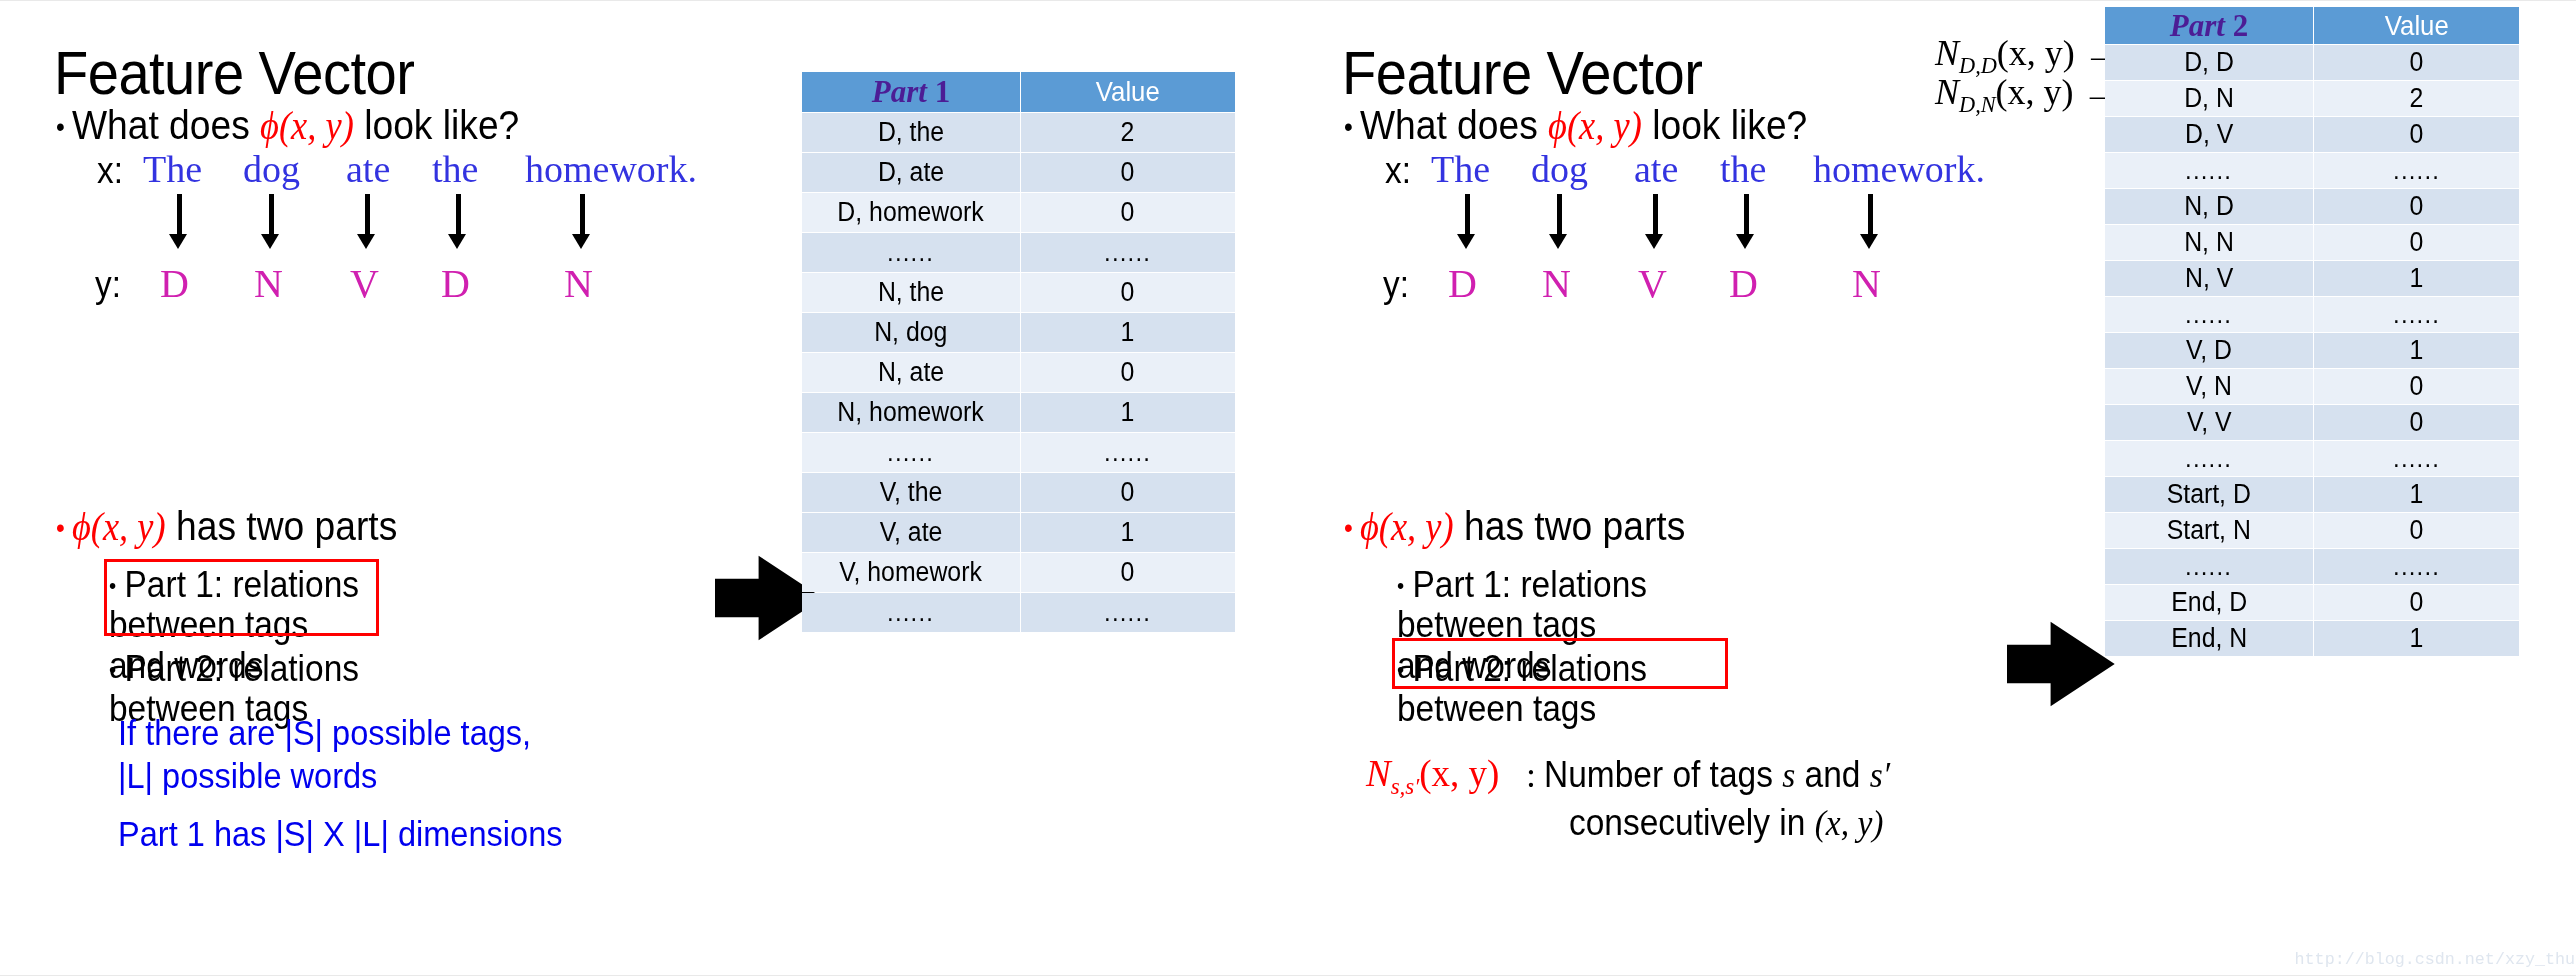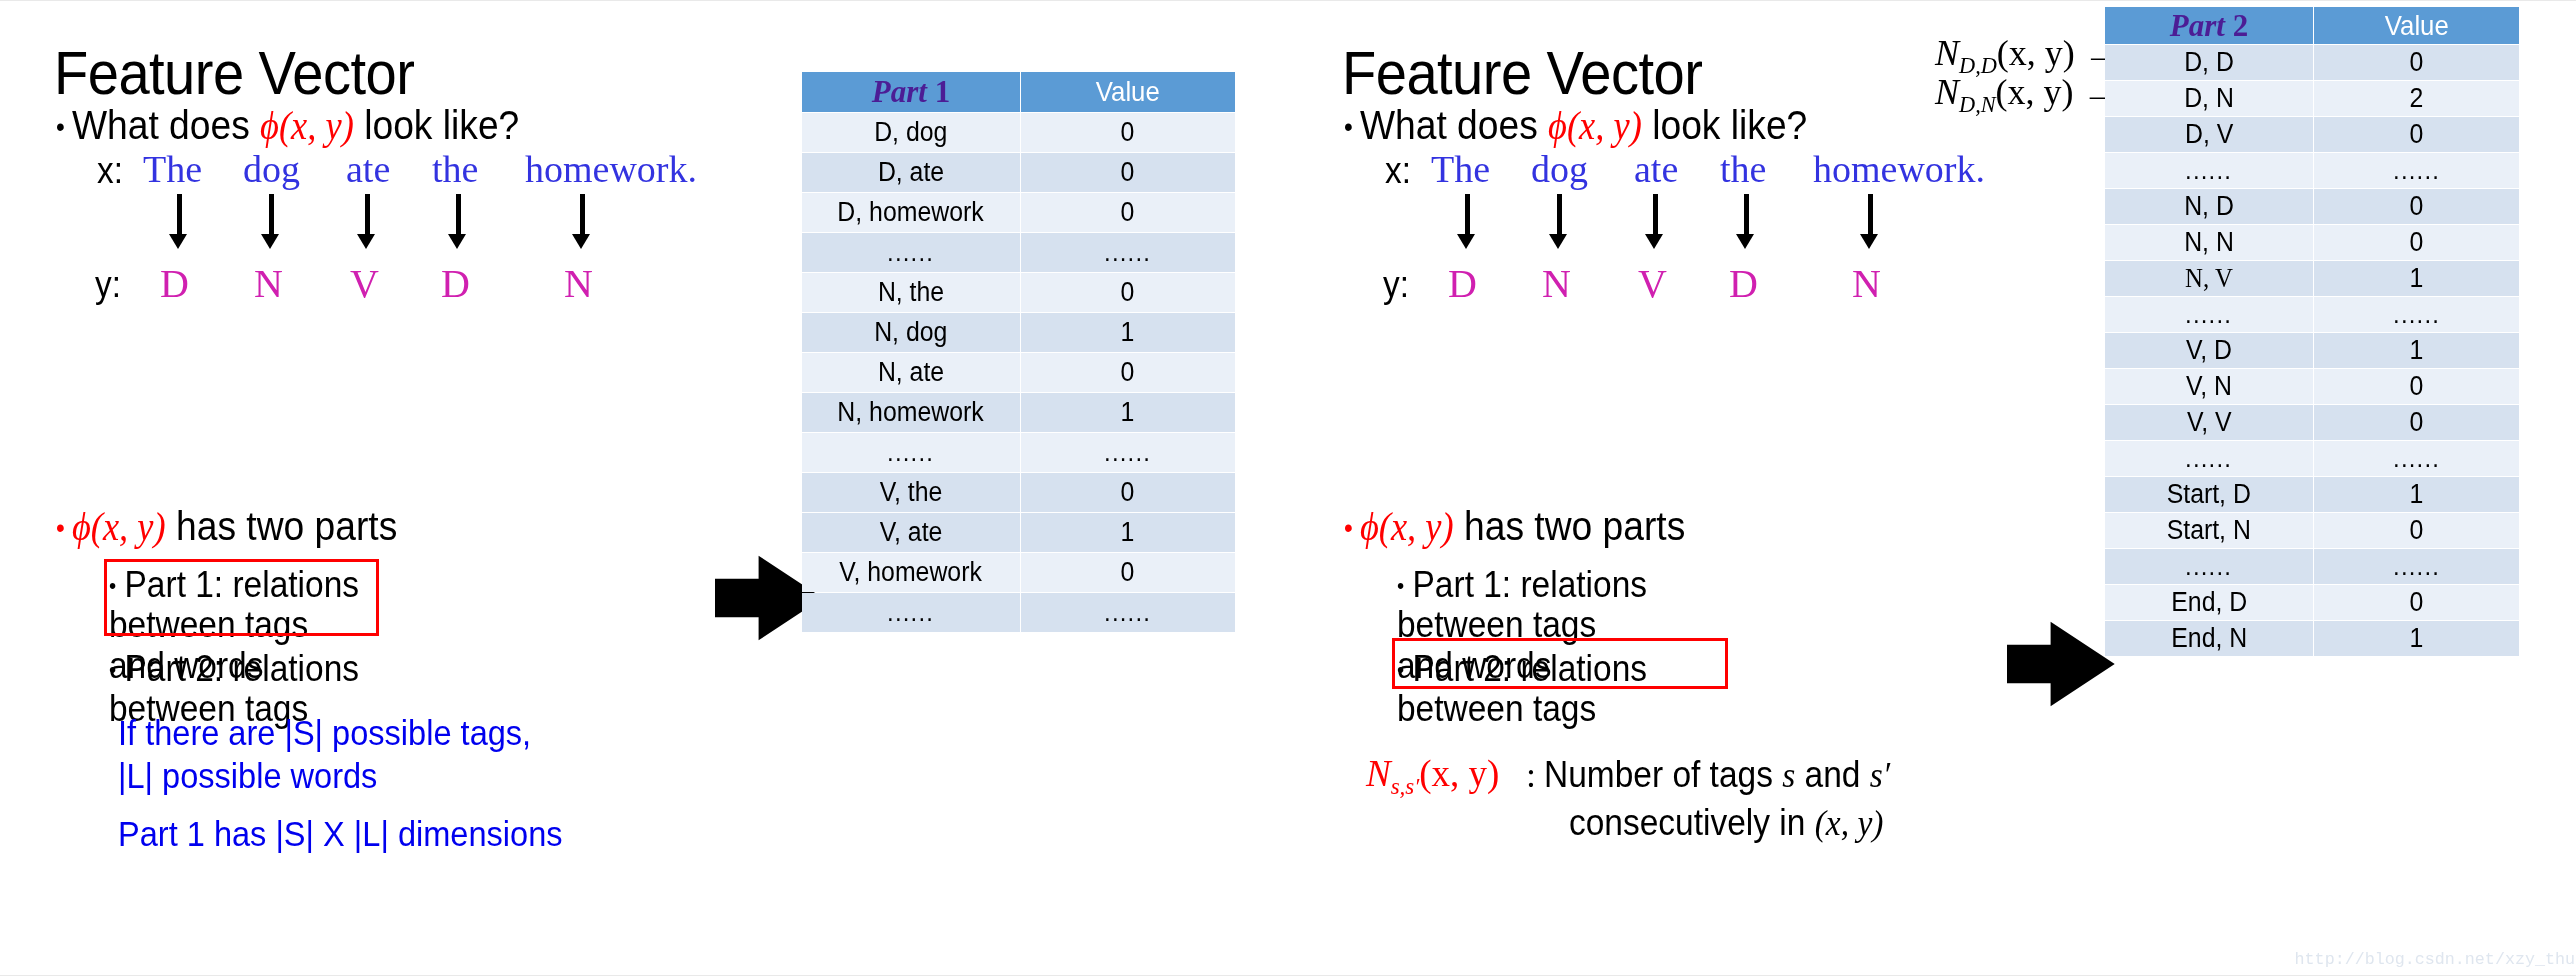--- a/index.html
+++ b/index.html
@@ -289,23 +289,23 @@
     </svg>
 
     <table class="ftable" style="left:801px; top:70px;">
       <thead>
         <tr>
           <th class="part-head" style="width:218px; height:40px;"><span class="pw">Part</span> <span class="pn">1</span></th>
           <th style="width:214px;"><span class="vw">Value</span></th>
         </tr>
       </thead>
       <tbody>
-          <tr class="r-light">
-            <td style="height: 39px;"><span class="cell-inner">D, dog</span></td>
-            <td style="height: 39px;"><span class="cell-inner">0</span></td>
+          <tr class="r-dark">
+            <td style="height: 39px;"><span class="cell-inner">D, the</span></td>
+            <td style="height: 39px;"><span class="cell-inner">2</span></td>
           </tr>
           <tr class="r-dark">
             <td style="height: 39px;"><span class="cell-inner">D, ate</span></td>
             <td style="height: 39px;"><span class="cell-inner">0</span></td>
           </tr>
           <tr class="r-light">
             <td style="height: 39px;"><span class="cell-inner">D, homework</span></td>
             <td style="height: 39px;"><span class="cell-inner">0</span></td>
           </tr>
           <tr class="r-dark">
@@ -452,21 +452,21 @@
           </tr>
           <tr class="r-dark">
             <td style="height: 35px;"><span class="cell-inner">N, D</span></td>
             <td style="height: 35px;"><span class="cell-inner">0</span></td>
           </tr>
           <tr class="r-light">
             <td style="height: 35px;"><span class="cell-inner">N, N</span></td>
             <td style="height: 35px;"><span class="cell-inner">0</span></td>
           </tr>
           <tr class="r-dark">
-            <td style="height: 35px; font-family: Liberation Serif, serif;"><span class="cell-inner">N, V</span></td>
+            <td style="height: 35px;"><span class="cell-inner">N, V</span></td>
             <td style="height: 35px;"><span class="cell-inner">1</span></td>
           </tr>
           <tr class="r-light">
             <td style="height: 35px;"><span class="cell-inner dots">......</span></td>
             <td style="height: 35px;"><span class="cell-inner dots">......</span></td>
           </tr>
           <tr class="r-dark">
             <td style="height: 35px;"><span class="cell-inner">V, D</span></td>
             <td style="height: 35px;"><span class="cell-inner">1</span></td>
           </tr>

